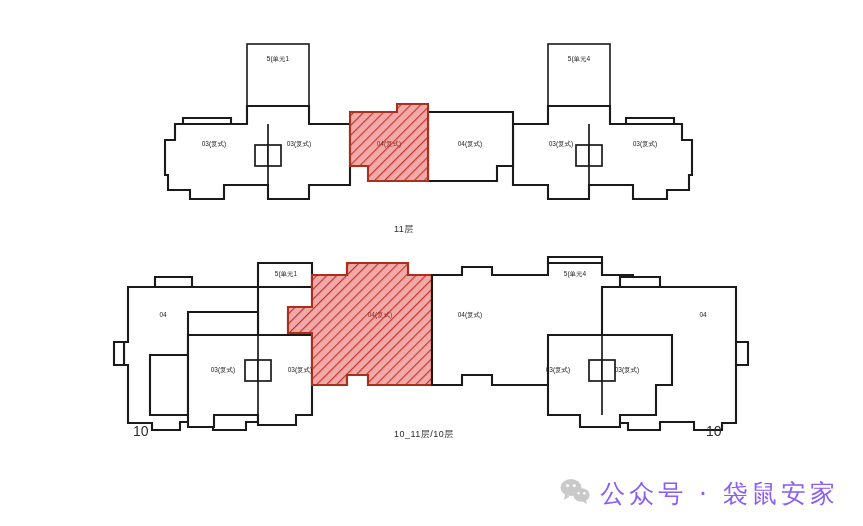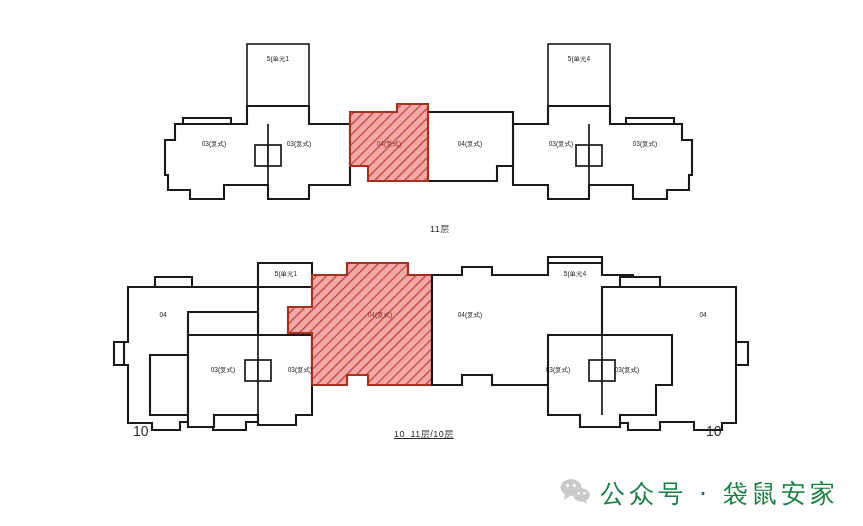--- a/index.html
+++ b/index.html
@@ -22,21 +22,21 @@
   .corner-num{
     position:absolute;
     font-size:14px;
     color:#2b2b2b;
     white-space:nowrap;
   }
   .watermark{
     position:absolute;
     right:24px;bottom:16px;
     display:flex;align-items:center;gap:10px;
-    color:#15803d;
+    color:#8b5cf6;
     font-size:25px;
     letter-spacing:4px;
     font-family:"DejaVu Sans",sans-serif;
     user-select:none;
   }
   .wm-icon{display:block;}
 </style>
 </head>
 <body>
 
@@ -95,21 +95,21 @@
       <text x="579" y="61">5(单元4</text>
       <text x="214" y="146">03(复式)</text>
       <text x="299" y="146">03(复式)</text>
       <text x="389" y="146" fill="#8a2b20">04(复式)</text>
       <text x="470" y="146">04(复式)</text>
       <text x="561" y="146">03(复式)</text>
       <text x="645" y="146">03(复式)</text>
     </g>
   </svg>
 
-  <div class="cap" style="left:430px;top:223px;">11层</div>
+  <div class="cap" style="left:394px;top:223px;">11层</div>
 
   <svg class="plan" width="863" height="200" viewBox="0 0 863 200" style="left:0;top:255px;">
     <defs>
       <pattern id="hatchB" width="7" height="7" patternTransform="rotate(45)" patternUnits="userSpaceOnUse">
         <rect width="7" height="7" fill="#f3a9a9"></rect>
         <line x1="0" y1="0" x2="0" y2="7" stroke="#c0392b" stroke-width="2.4"></line>
       </pattern>
     </defs>
 
     <g fill="#ffffff" stroke="#1a1a1a" stroke-width="2.1" stroke-linejoin="miter">
@@ -179,21 +179,21 @@
       <text x="470" y="62">04(复式)</text>
       <text x="558" y="117">03(复式)</text>
       <text x="627" y="117">03(复式)</text>
       <text x="703" y="62">04</text>
     </g>
   </svg>
 
   <div class="corner-num" style="left:133px;top:423px;">10</div>
   <div class="corner-num" style="left:706px;top:423px;">10</div>
 
-  <div class="cap" style="left:394px;top:428px;text-decoration:underline;">10_11层/10层</div>
+  <div class="cap" style="left:394px;top:428px;">10_11层/10层</div>
 
   <div class="watermark">
     <span class="wm-icon">
       <svg width="30" height="26" viewBox="0 0 30 26" fill="#c9c9c9">
         <ellipse cx="11" cy="9.5" rx="10.5" ry="8.6"></ellipse>
         <polygon points="5,16 4,22 9.5,18.5"></polygon>
         <ellipse cx="21.5" cy="17" rx="8.2" ry="6.8"></ellipse>
         <polygon points="26,22 27,26 22.5,23.5"></polygon>
         <circle cx="7.6" cy="7.6" r="1.55" fill="#ffffff"></circle>
         <circle cx="14.3" cy="7.6" r="1.55" fill="#ffffff"></circle>

